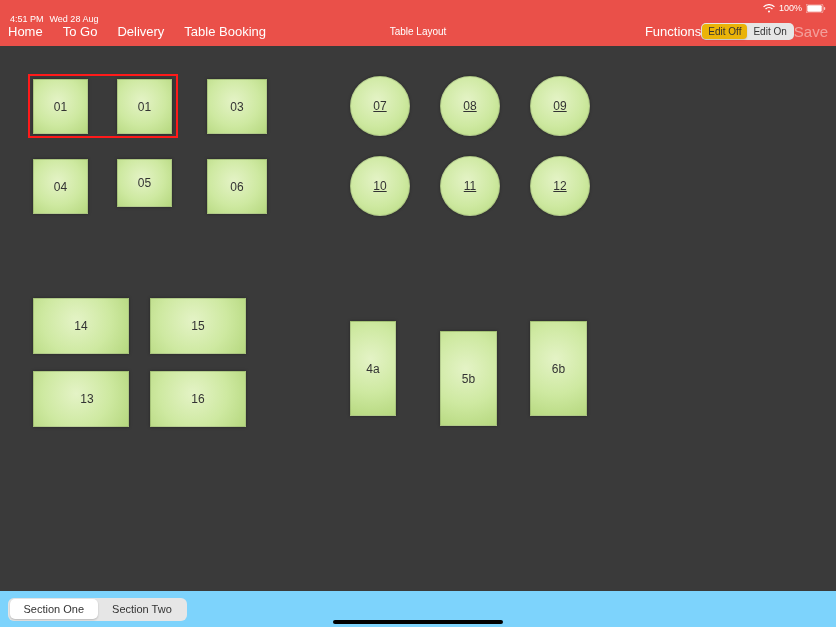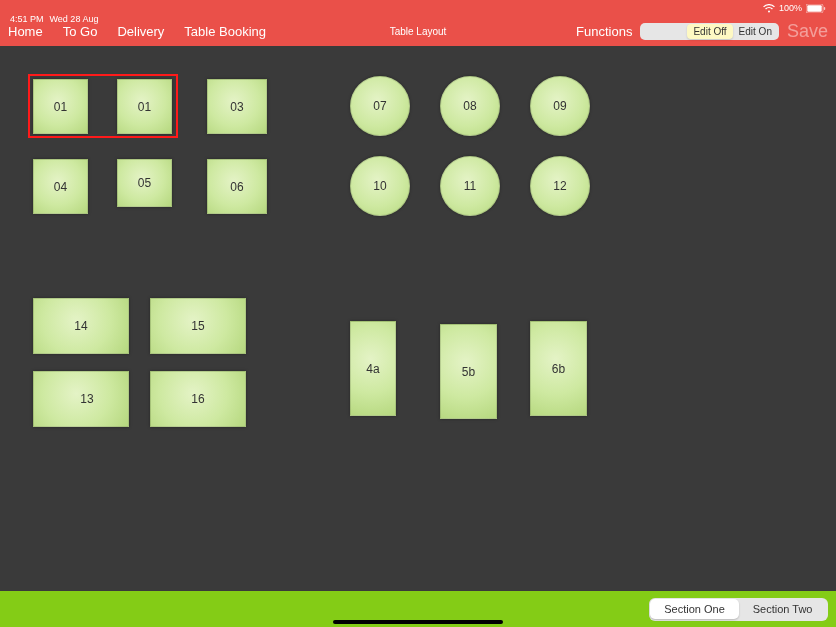--- a/index.html
+++ b/index.html
@@ -40,77 +40,76 @@
       position: absolute;
       left: 50%;
       transform: translateX(-50%);
       font-weight: 500;
       font-size: 10px;
     }
     .nav-right {
       margin-left: auto;
       display: flex;
       align-items: center;
-      gap: 8px;
+      gap: 0;
     }
     .seg-small {
       display: flex;
       background: #e6e6e6;
       border-radius: 5px;
       padding: 1px;
       font-size: 10px;
     }
     .seg-small span {
       padding: 2px 6px;
       border-radius: 4px;
       color: #333;
       cursor: pointer;
     }
     .seg-small span.active {
-      background: #fef9c3;
+      background: #eab308;
       box-shadow: 0 1px 2px rgba(0,0,0,0.15);
-      margin-left: 46px;
     }
     .save-btn {
       color: rgba(255,255,255,0.45);
-      font-size: 18px;
+      font-size: 15px;
     }
     .canvas {
       position: relative;
       width: 100%;
       height: calc(100% - 46px - 36px);
     }
     .table {
       position: absolute;
       background: radial-gradient(circle at 45% 40%, #e4f3c6 0%, #cee9a1 55%, #b6d87f 100%);
       border: 1px solid rgba(0,0,0,0.12);
       display: flex;
       align-items: center;
       justify-content: center;
       font-size: 12px;
       color: #333;
       cursor: pointer;
       box-shadow: 0 0 3px rgba(0,0,0,0.35);
     }
-    .table.circle { border-radius: 50%; }
+    .table.circle { border-radius: 50%; text-decoration: underline; }
     .selection-box {
       position: absolute;
       border: 2.5px solid #ff1a1a;
       pointer-events: none;
     }
     .bottom-bar {
       position: absolute;
       bottom: 0;
       left: 0;
       right: 0;
       height: 36px;
-      background: #84cc16;
-      display: flex;
-      align-items: center;
-      justify-content: flex-end;
+      background: #7dd3fc;
+      display: flex;
+      align-items: center;
+      justify-content: flex-start;
       padding: 0 8px;
     }
     .seg-bottom {
       display: flex;
       background: #e6e6e6;
       border-radius: 6px;
       padding: 1.5px;
       font-size: 11px;
     }
     .seg-bottom span {
@@ -229,21 +228,21 @@
   <div class="table" style="left:33px; top:325px; width:96px; height:56px;padding-left:12px;">
       <span>13</span>
     </div>
   <div class="table" style="left:150px; top:325px; width:96px; height:56px;">
       <span>16</span>
     </div>
 
   <div class="table" style="left:350px; top:275px; width:46px; height:95px;">
       <span>4a</span>
     </div>
-  <div class="table" style="left:440px; top:278px; width:57px; height:95px;">
+  <div class="table" style="left:440px; top:285px; width:57px; height:95px;">
       <span>5b</span>
     </div>
   <div class="table" style="left:530px; top:275px; width:57px; height:95px;">
       <span>6b</span>
     </div>
 </div>
 
 <div class="bottom-bar">
   <div class="seg-bottom">
     <span class="active">Section One</span>

